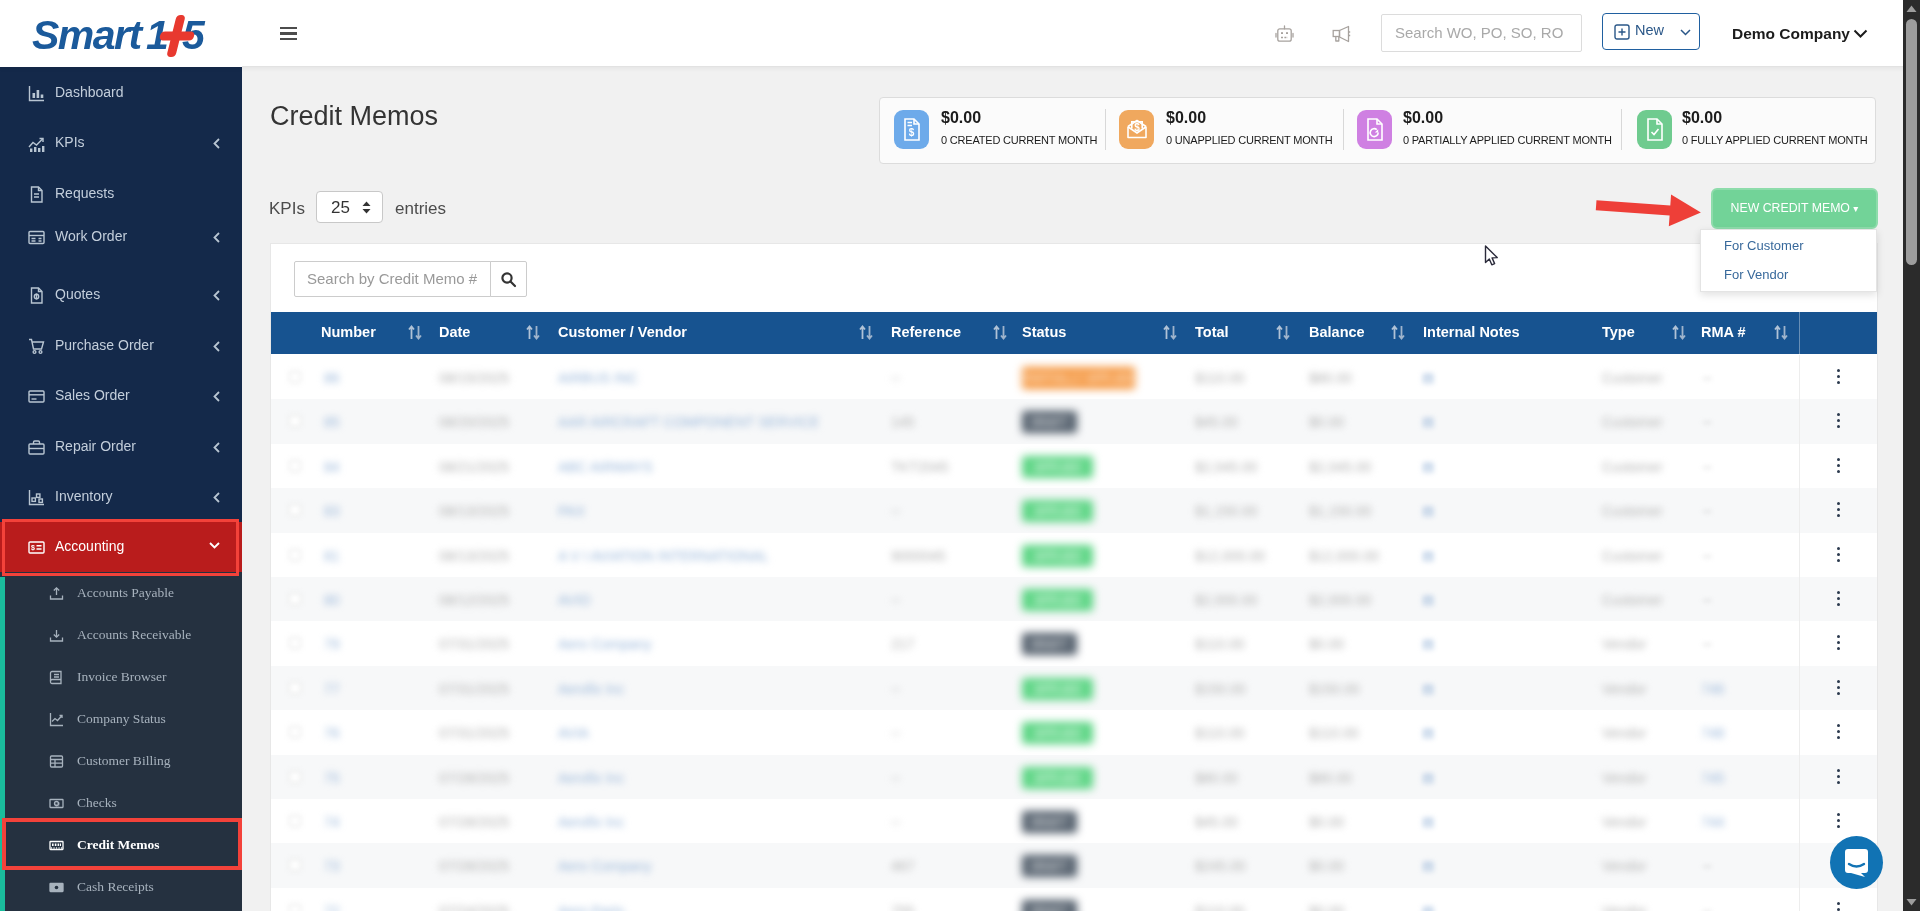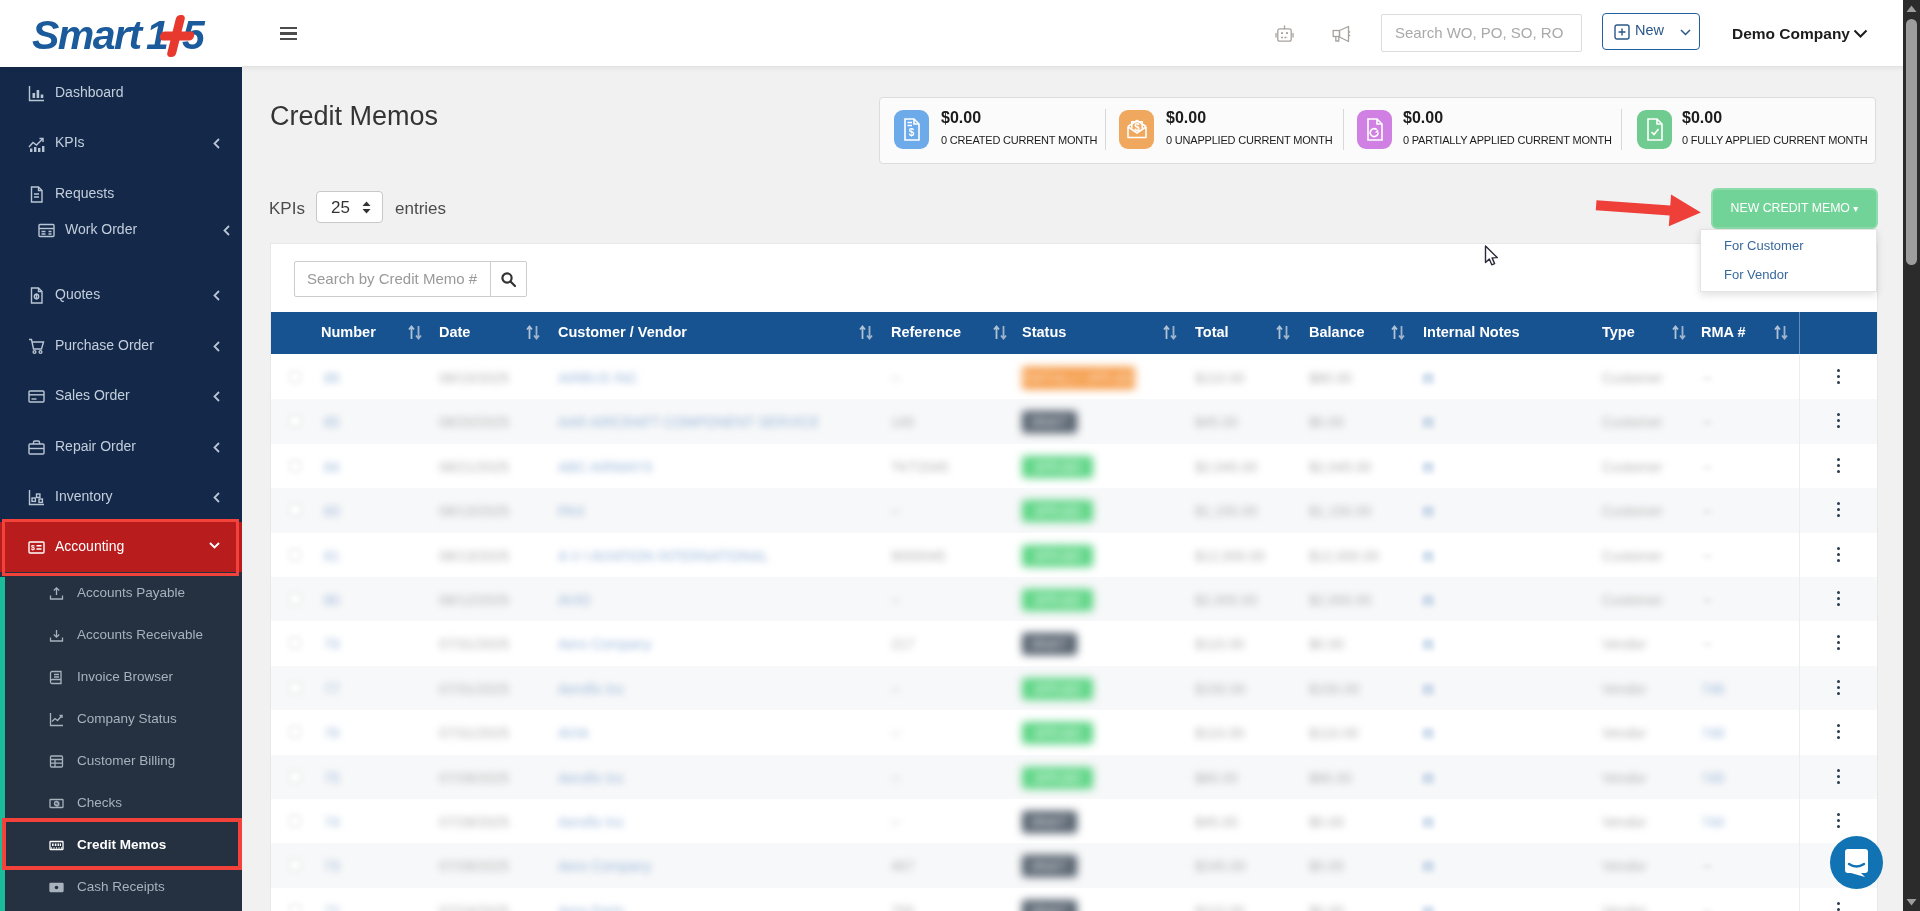--- a/index.html
+++ b/index.html
@@ -18,21 +18,21 @@
 
 
 #sidebar { left:0; top:67px; width:242px; height:844px; background:#14294a; z-index:5; }
 .mitem { position:absolute; left:0; width:242px; height:51px; color:#c3cedb; font-size:14px; }
 .mitem .ic { position:absolute; left:28px; top:50%; margin-top:-8px; width:17px; height:17px; }
 .mitem .lb { position:absolute; left:55px; top:50%; margin-top:-9px; }
 .mitem .chev { position:absolute; right:22px; top:50%; margin-top:-5px; }
 #accActive { background:#b91c1c; color:#fff; }
 #submenu { position:absolute; left:0; top:505px; width:242px; height:339px; background:#253140; }
 #tealstripe { left:0; top:577px; width:5px; height:334px; background:#1abc9c; z-index:6; }
-.sitem { position:absolute; left:0; width:222px; height:42px; color:#a7b2bd; font-size:13.5px; }
+.sitem { position:absolute; left:0; width:222px; height:42px; color:#a7b2bd; font-size:13.5px;font-family:Liberation Serif, serif; }
 .sitem .ic { position:absolute; left:49px; top:50%; margin-top:-7px; width:15px; height:15px; }
 .sitem .lb { position:absolute; left:77px; top:50%; margin-top:-8px; }
 .sactive { color:#fff; font-weight:bold; }
 .redbox { position:absolute; border:3px solid #f3423a; z-index:20; }
 
 
 #main { left:242px; top:67px; width:1661px; height:844px; background:#f1f1f1; }
 #title { left:28px; top:34px; font-size:27px; color:#343434; }
 #statcard { left:637px; top:30px; width:997px; height:67px; background:#fbfbfb; border:1px solid #dcdcdc; border-radius:4px; }
 .stico { position:absolute; top:12px; width:35px; height:39px; border-radius:9px; }
@@ -523,21 +523,21 @@
         </svg>
     </div>
     <div class="mitem" style="top:101px;">
       <svg class="ic" viewBox="0 0 17 17" fill="none" stroke="#b8c5d2" stroke-width="1.4">
           <path d="M3.5 1 h7 l3.5 3.5 v11.5 h-10.5 z"></path>
           <path d="M10.5 1 v3.5 h3.5"></path>
           <path d="M6 8 h5 M6 11 h5"></path>
         </svg>
       <span class="lb">Requests</span>
     </div>
-    <div class="mitem" style="top:137px;margin-left:10px;">
+    <div class="mitem" style="top:144px;">
       <svg class="ic" viewBox="0 0 17 17" fill="none" stroke="#b8c5d2" stroke-width="1.4">
           <rect x="1" y="2.5" width="15" height="12" rx="1"></rect>
           <path d="M1 6.5 h15"></path>
           <path d="M3.5 9.5 h4 M3.5 12 h4"></path>
           <path d="M10.5 9.5 h3 M10.5 12 h3"></path>
         </svg>
       <span class="lb">Work Order</span>
       <svg class="chev" width="7" height="11" viewBox="0 0 7 11" fill="none" stroke="#b8c5d2" stroke-width="1.8">
           <path d="M6 1 L1.5 5.5 L6 10"></path>
         </svg>

